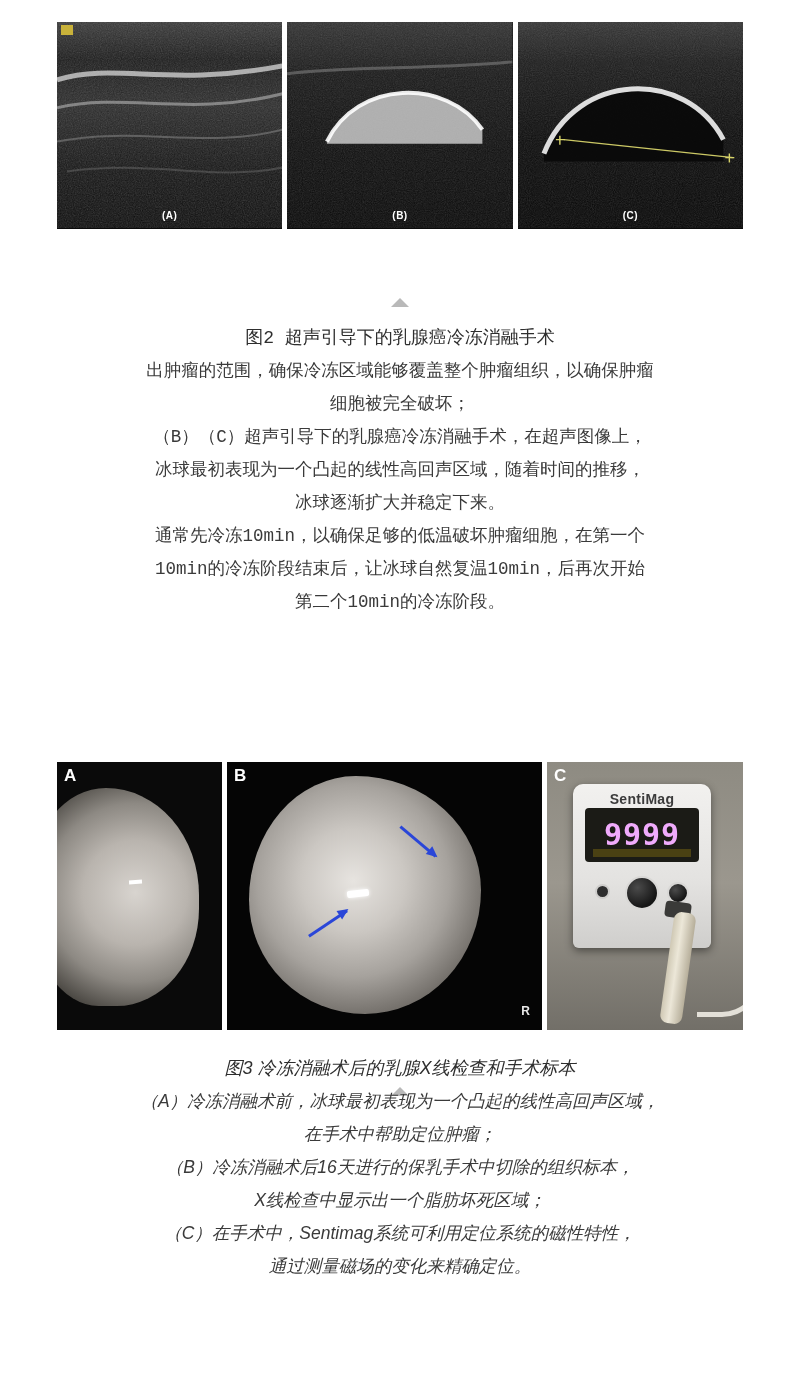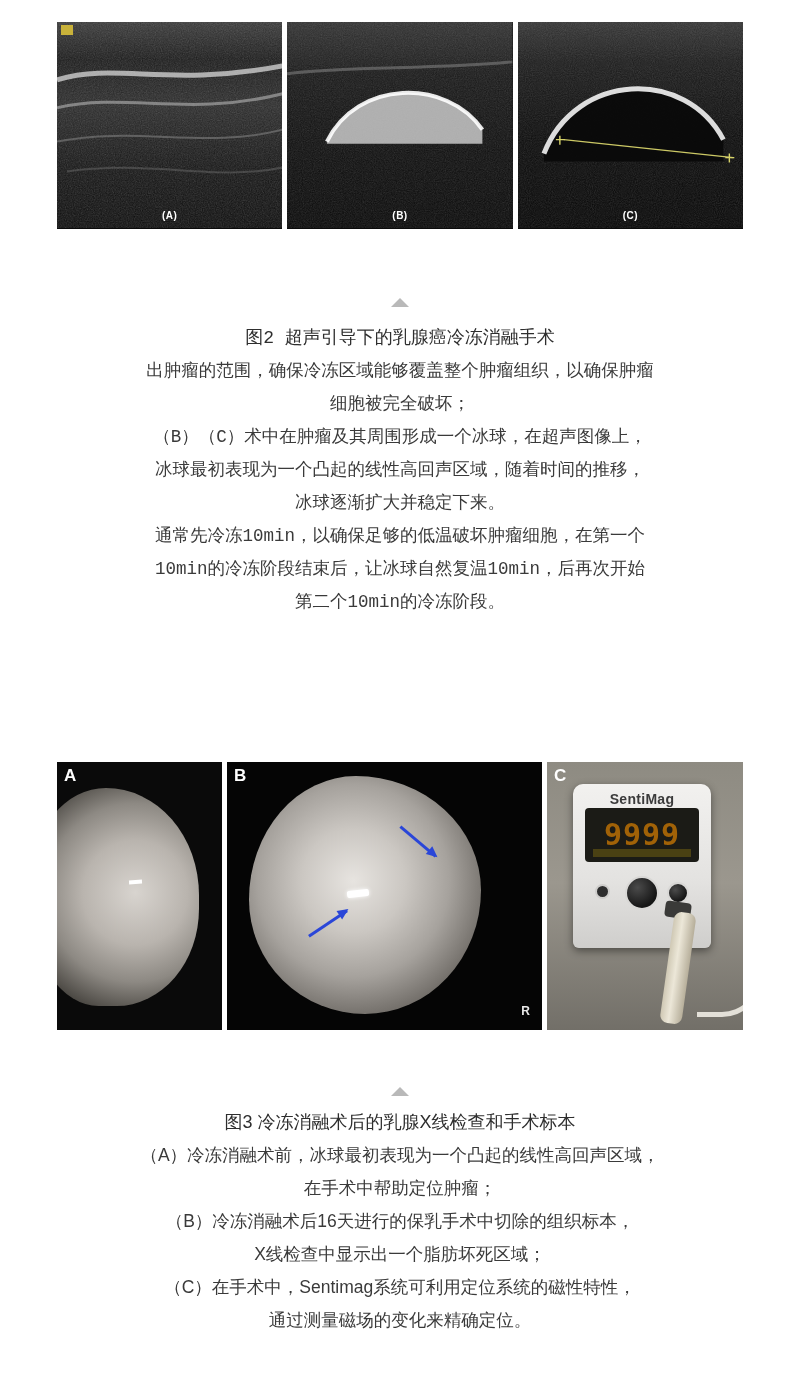--- a/index.html
+++ b/index.html
@@ -81,21 +81,21 @@
     color: #3a3a3a;
   }
   .caption .title {
     font-size: 18px;
     color: #2e2e2e;
   }
   .caption p {
     margin: 0;
   }
   #cap2 { top: 322px; font-family: Liberation Mono, monospace; }
-  #cap3 { top: 1106px; }
+  #cap3 { top: 1052px; font-style: italic; }
 
   
   .fig3-images {
     position: absolute;
     left: 57px;
     top: 762px;
     width: 686px;
     height: 268px;
     display: flex;
     gap: 5px;
@@ -221,21 +221,21 @@
     width: 114px;
     height: 54px;
     background: #1b1b16;
     border-radius: 4px;
     display: flex;
     align-items: center;
     justify-content: center;
     overflow: hidden;
   }
   .device-value {
-    color: #a16207;
+    color: #f0abfc;
     font-family: "DejaVu Sans Mono", monospace;
     font-size: 30px;
     font-weight: bold;
     letter-spacing: 1px;
     line-height: 1;
   }
   .device-bar {
     position: absolute;
     bottom: 5px;
     left: 8px;
@@ -383,21 +383,21 @@
       <div class="us-label">(C)</div>
     </div>
   </div>
 
   <div class="caret" id="caret2"></div>
 
   <div class="caption" id="cap2">
     <p class="title">图2  超声引导下的乳腺癌冷冻消融手术</p>
     <p>出肿瘤的范围，确保冷冻区域能够覆盖整个肿瘤组织，以确保肿瘤</p>
     <p>细胞被完全破坏；</p>
-    <p>（B）（C）术中在肿瘤及其周围形成一个冰球，在超声图像上，</p>
+    <p>（B）（C）超声引导下的乳腺癌冷冻消融手术，在超声图像上，</p>
     <p>冰球最初表现为一个凸起的线性高回声区域，随着时间的推移，</p>
     <p>冰球逐渐扩大并稳定下来。</p>
     <p>通常先冷冻10min，以确保足够的低温破坏肿瘤细胞，在第一个</p>
     <p>10min的冷冻阶段结束后，让冰球自然复温10min，后再次开始</p>
     <p>第二个10min的冷冻阶段。</p>
   </div>
 
   <div class="fig3-images">
 
     <div class="fig3-panel a">

